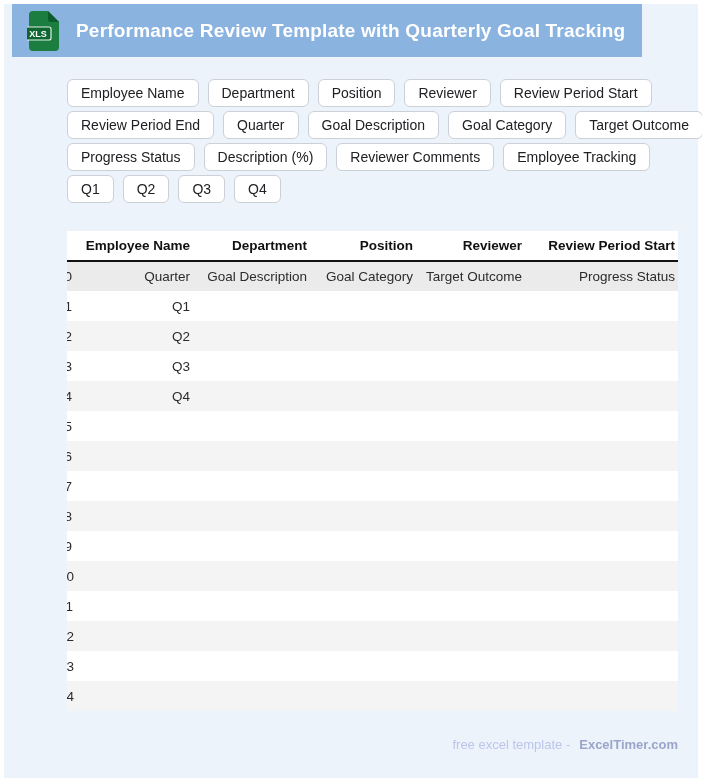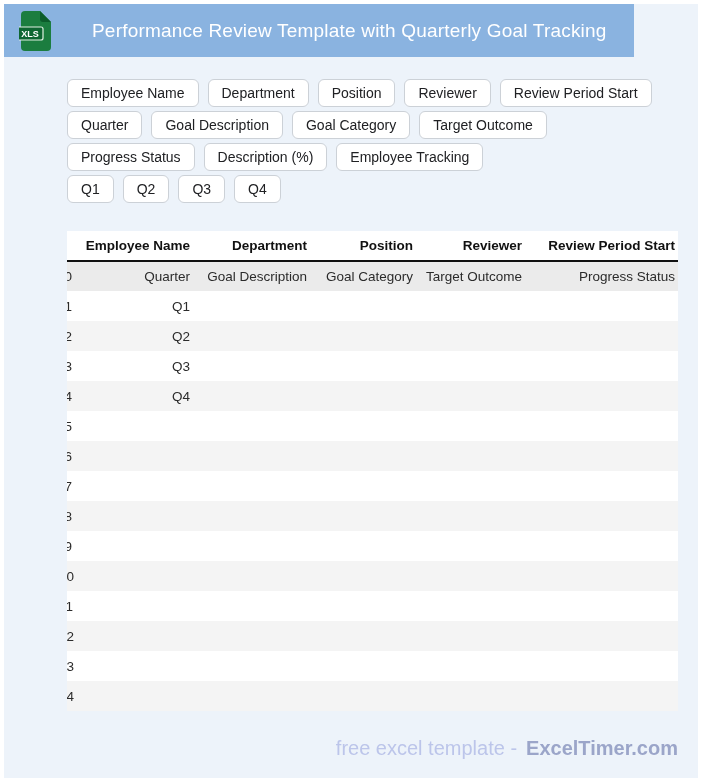--- a/index.html
+++ b/index.html
@@ -12,33 +12,32 @@
   }
   .page {
     position: absolute;
     left: 4px; top: 4px;
     width: 694px; height: 774px;
     background: #edf3fa;
   }
   
   .header-bar {
     position: absolute;
-    left: 0; top: 0;
+    left: 8px; top: 0;
     width: 630px; height: 53px;
     background: #8ab3e0;
     display: flex;
     align-items: center;
-    gap: 24px;
   }
   .file-icon { margin-left: 15px; display: block; }
   .header-title {
     margin-left: 17px;
     color: #ffffff;
     font-size: 19px;
-    font-weight: 400;
+    font-weight: 700;
     letter-spacing: 0.2px;
     white-space: nowrap;
   }
   
   .chips-area {
     position: absolute;
     left: 63px; top: 75px;
     width: 620px;
   }
   .chip-row {
@@ -93,21 +92,21 @@
   col.c-1 { width: 119px; }
   col.c-2 { width: 117px; }
   col.c-3 { width: 106px; }
   col.c-4 { width: 109px; }
   col.c-5 { width: 153px; }
   td.numcol { padding-right: 2px; }
   
   .footer {
     position: absolute;
     right: 20px; top: 733px;
-    font-size: 20px;
+    font-size: 13px;
     white-space: nowrap;
   }
   .footer .free-text { color: #bcc5ea; }
   .footer .brand {
     color: #9ba5c9;
     font-weight: bold;
     margin-left: 9px;
     text-decoration: none;
   }
 </style>
@@ -128,28 +127,30 @@
 
   <div class="chips-area">
       <div class="chip-row">
         <span class="chip">Employee Name</span>
         <span class="chip">Department</span>
         <span class="chip">Position</span>
         <span class="chip">Reviewer</span>
         <span class="chip">Review Period Start</span>
       </div>
       <div class="chip-row">
+        <span class="chip">Review Period End</span>
         <span class="chip">Quarter</span>
         <span class="chip">Goal Description</span>
         <span class="chip">Goal Category</span>
         <span class="chip">Target Outcome</span>
       </div>
       <div class="chip-row">
         <span class="chip">Progress Status</span>
         <span class="chip">Description (%)</span>
+        <span class="chip">Reviewer Comments</span>
         <span class="chip">Employee Tracking</span>
       </div>
       <div class="chip-row">
         <span class="chip">Q1</span>
         <span class="chip">Q2</span>
         <span class="chip">Q3</span>
         <span class="chip">Q4</span>
       </div>
     </div>
 

